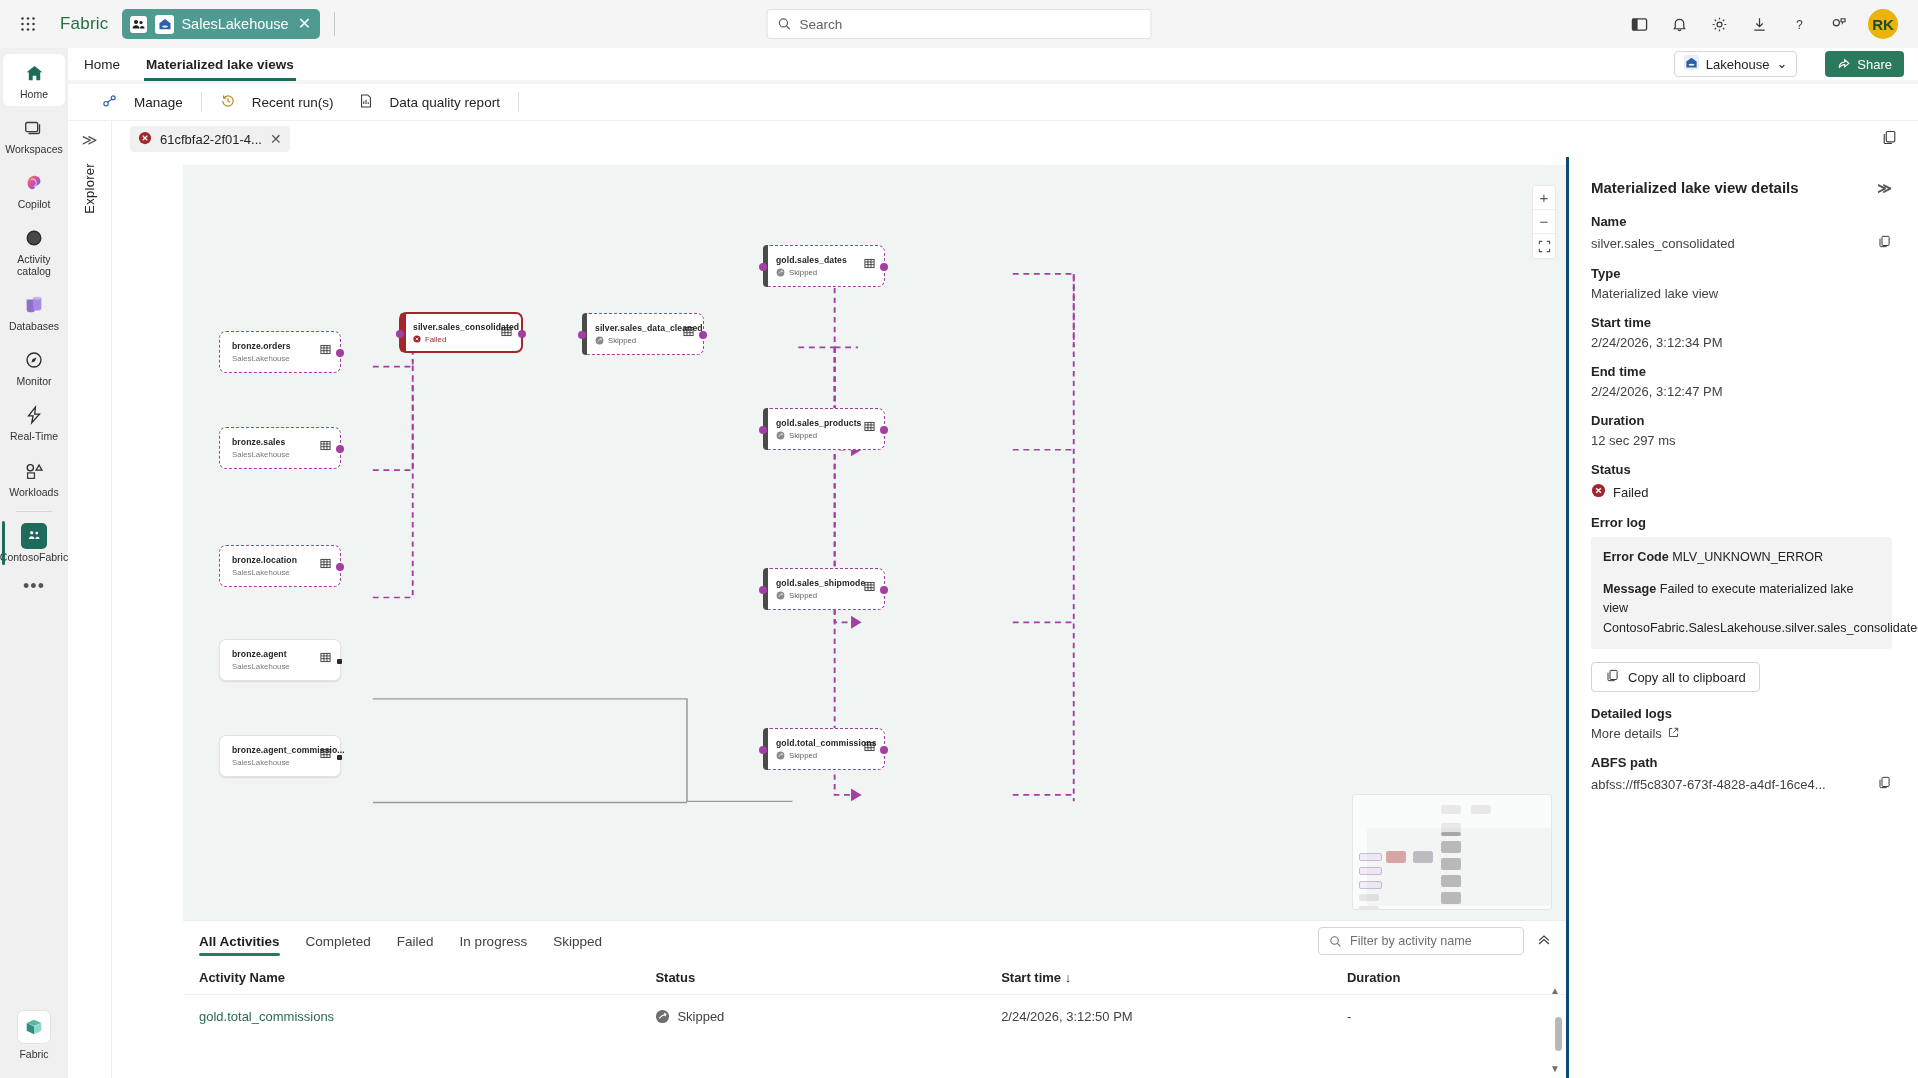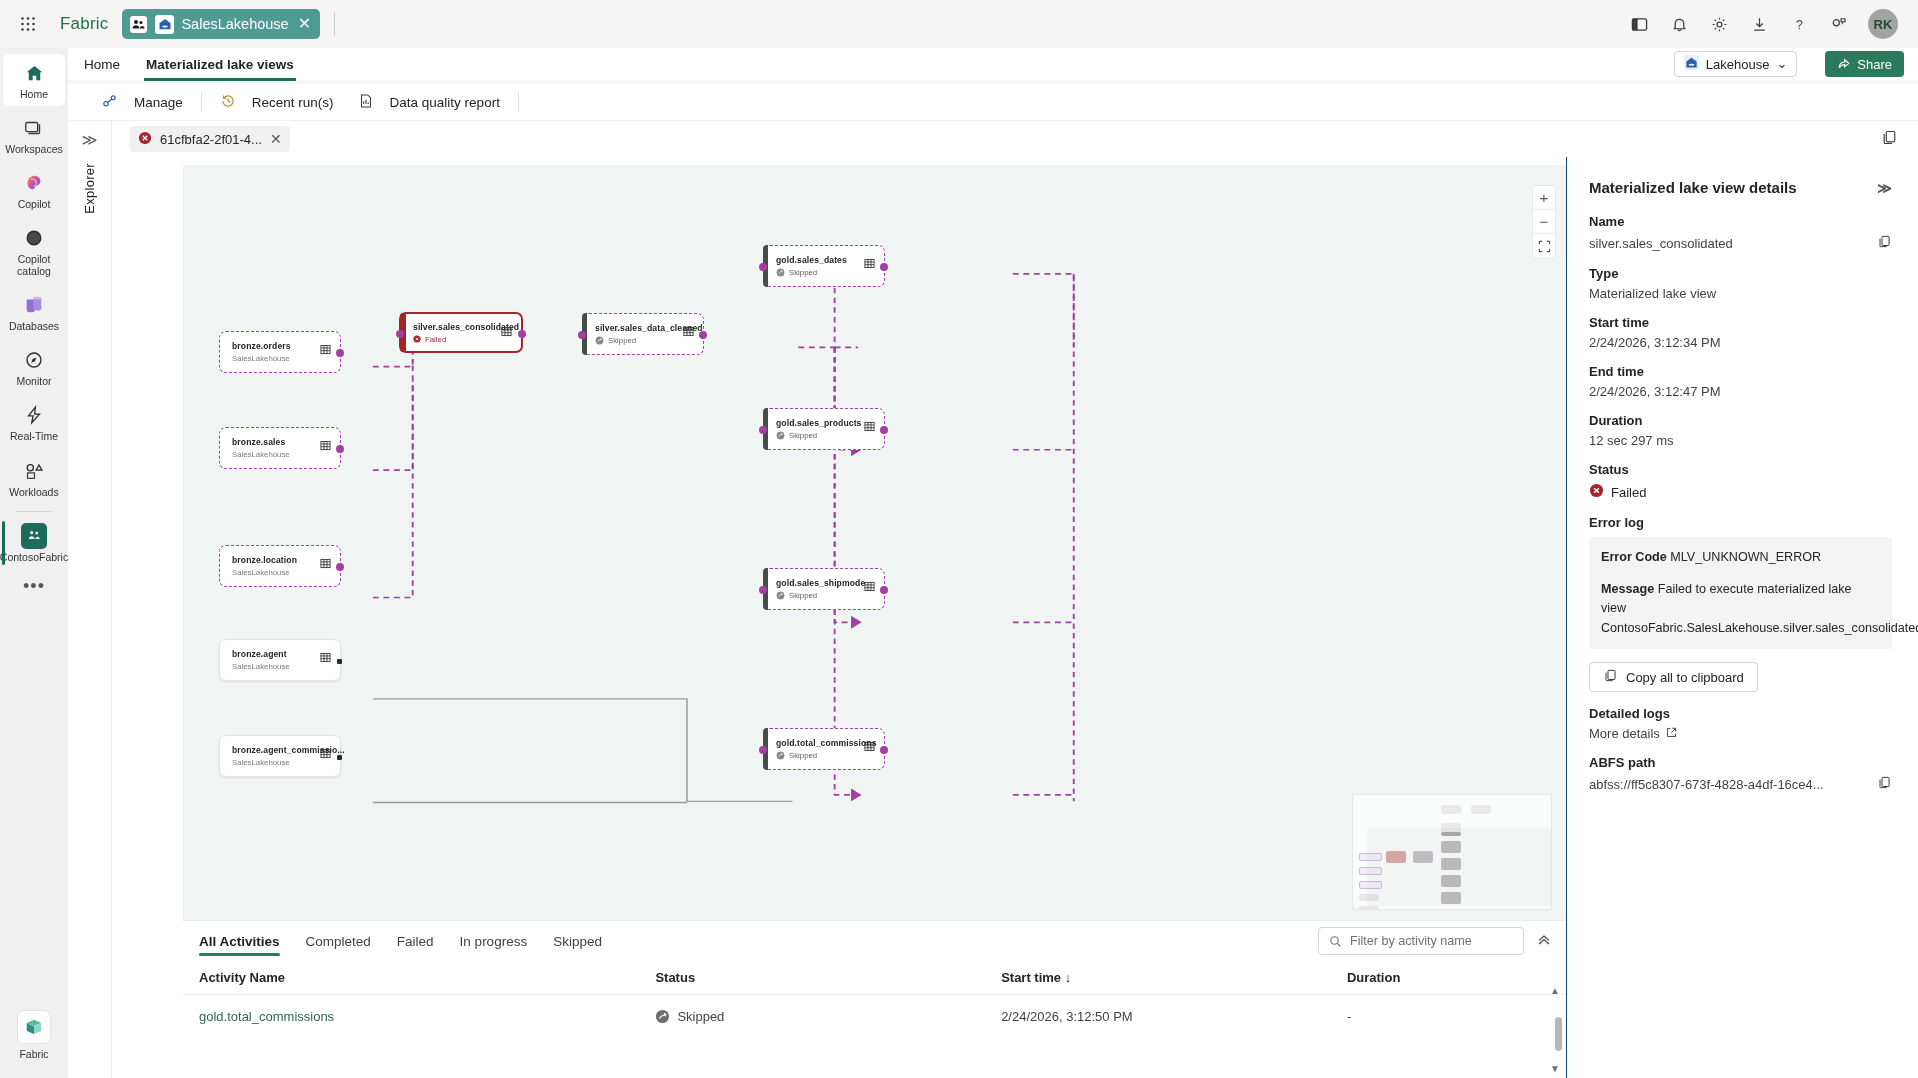--- a/index.html
+++ b/index.html
@@ -29,22 +29,22 @@
   .chip-divider { width:1px; height:24px; background:#c9c9c9; margin-left:14px; }
   .searchbox {
     position:absolute; left:50%; transform:translateX(-50%);
     width: 385px; height: 30px; background:#fff; border:1px solid #e0e0e0;
     border-radius:4px; display:flex; align-items:center; gap:8px; padding:0 10px;
   }
   .searchbox span.ph { font-size:13.5px; color:#616161; }
   .top-icons { margin-left:auto; display:flex; align-items:center; gap:18px; padding-right:6px;}
   .top-icons .ic { width:22px; height:22px; display:flex;align-items:center;justify-content:center;cursor:pointer;color:#424242;}
   .avatar {
-    width:30px;height:30px;border-radius:50%;background:#a3a3a3;color:#1f4a34;
-    display:flex;align-items:center;justify-content:center;font-size:13px;font-weight:600;cursor:pointer;
+    width:30px;height:30px;border-radius:50%;background:#eab308;color:#1f4a34;
+    display:flex;align-items:center;justify-content:center;font-size:15px;font-weight:600;cursor:pointer;
   }
   
   .rail {
     position:absolute; left:0; top:48px; width:68px; height:1030px;
     background:#f0f0f0; display:flex; flex-direction:column; align-items:center;
     padding-top:6px;
   }
   .rail-item {
     width:62px; padding:7px 2px 6px; display:flex; flex-direction:column; align-items:center;
     gap:3px; cursor:pointer; border-radius:6px; margin-bottom:3px; position:relative;
@@ -152,21 +152,21 @@
   .dot { position:absolute; width:8px;height:8px;border-radius:50%;background:#a33ea3; }
   .dot.sq { width:5px;height:5px;border-radius:1px;background:#2b2b2b;}
   .minimap {
     position:absolute; right:14px; bottom:10px; width:200px; height:116px;
     background:#fafbfb; border:1px solid #e6e6e6; border-radius:3px; overflow:hidden;
   }
   .mm { position:absolute; border-radius:2px; }
   
   .details {
     position:absolute; right:0; top:36px; bottom:0; width:352px; background:#fff;
-    border-left:1px solid #0c4a6e; padding:22px 26px 0 22px; overflow:hidden;
+    border-left:3px solid #0c4a6e; padding:22px 26px 0 22px; overflow:hidden;
   }
   .details h2 { font-size:15px; font-weight:600; margin-bottom:18px; display:flex; align-items:center;}
   .details h2 .chev { margin-left:auto; color:#555; font-size:14px; cursor:pointer; }
   .fld-label { font-size:13px; font-weight:600; margin-top:14px; }
   .fld-val { font-size:13px; color:#424242; margin-top:5px; display:flex; align-items:center; }
   .fld-val .copy { margin-left:auto; cursor:pointer; color:#424242; }
   .status-row { display:flex; align-items:center; gap:7px; margin-top:6px; font-size:13px;}
   .errbox {
     background:#f3f3f3; border-radius:4px; padding:11px 12px; margin-top:7px;
     font-size:12.6px; line-height:1.55; color:#242424;
@@ -242,20 +242,27 @@
       <svg width="14" height="14" viewBox="0 0 14 14">
           <path d="M1.5 6.2 7 2l5.5 4.2v6H1.5z" fill="#2b5fa8"></path>
           <ellipse cx="7" cy="9.6" rx="3.1" ry="1.1" fill="#fff" opacity=".85"></ellipse>
         </svg>
     </span>
     <span class="label">SalesLakehouse</span>
     <span class="x">✕</span>
   </div>
   <div class="chip-divider"></div>
 
+  <div class="searchbox">
+    <svg width="14" height="14" viewBox="0 0 16 16" fill="none" stroke="#616161" stroke-width="1.4">
+      <circle cx="6.8" cy="6.8" r="4.6"></circle>
+        <line x1="10.3" y1="10.3" x2="14" y2="14"></line>
+    </svg>
+    <span class="ph">Search</span>
+  </div>
 
   <div class="top-icons">
     <span class="ic">
       <svg width="17" height="17" viewBox="0 0 18 18" stroke="#3b3b3b" fill="none" stroke-width="1.4">
         <rect x="1.5" y="3" width="15" height="12" rx="1.5"></rect>
           <rect x="1.5" y="3" width="5.5" height="12" fill="#3b3b3b" stroke="none"></rect>
       </svg>
       </span>
     <span class="ic">
       <svg width="17" height="17" viewBox="0 0 18 18" stroke="#3b3b3b" fill="none" stroke-width="1.3">
@@ -323,21 +330,21 @@
       </span>
     <span class="rlabel">Copilot</span>
   </div>
   <div class="rail-item">
     <span class="glyph">
       <svg width="22" height="22" viewBox="0 0 24 24" stroke="#2b2b2b" fill="none" stroke-width="1.5">
         <circle cx="12" cy="12" r="7.4"></circle>
           <path d="M12 4.6A7.4 7.4 0 0112 19.4 7.4 7.4 0 0112 4.6z" fill="#2b2b2b" stroke="none" opacity=".85" transform="rotate(25 12 12)"></path>
         </svg>
       </span>
-    <span class="rlabel">Copilot catalog</span>
+    <span class="rlabel">Activity catalog</span>
   </div>
   <div class="rail-item">
     <span class="glyph">
       <svg width="22" height="22" viewBox="0 0 24 24">
         <path d="M4 6h9v11a3 3 0 01-3 3H7a3 3 0 01-3-3z" fill="#8f6fd0"></path>
         <path d="M11 4h9v11a3 3 0 01-3 3h-3a3 3 0 01-3-3z" fill="#a98ae0"></path>
         <ellipse cx="15.5" cy="4.6" rx="4.5" ry="1.5" fill="#c9b6ef"></ellipse>
         </svg>
       </span>
     <span class="rlabel">Databases</span>

